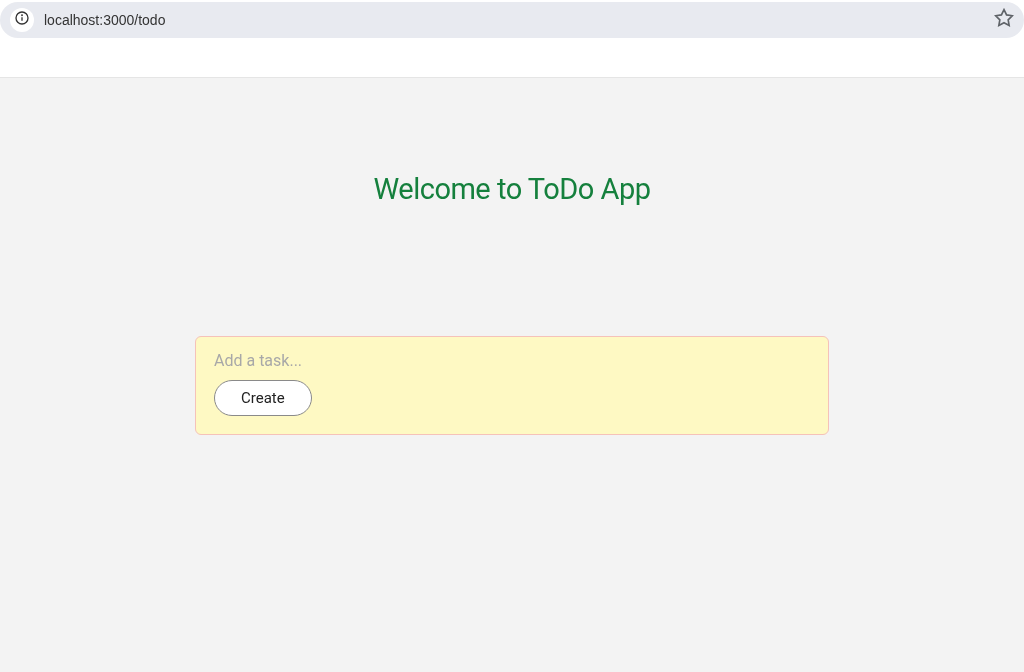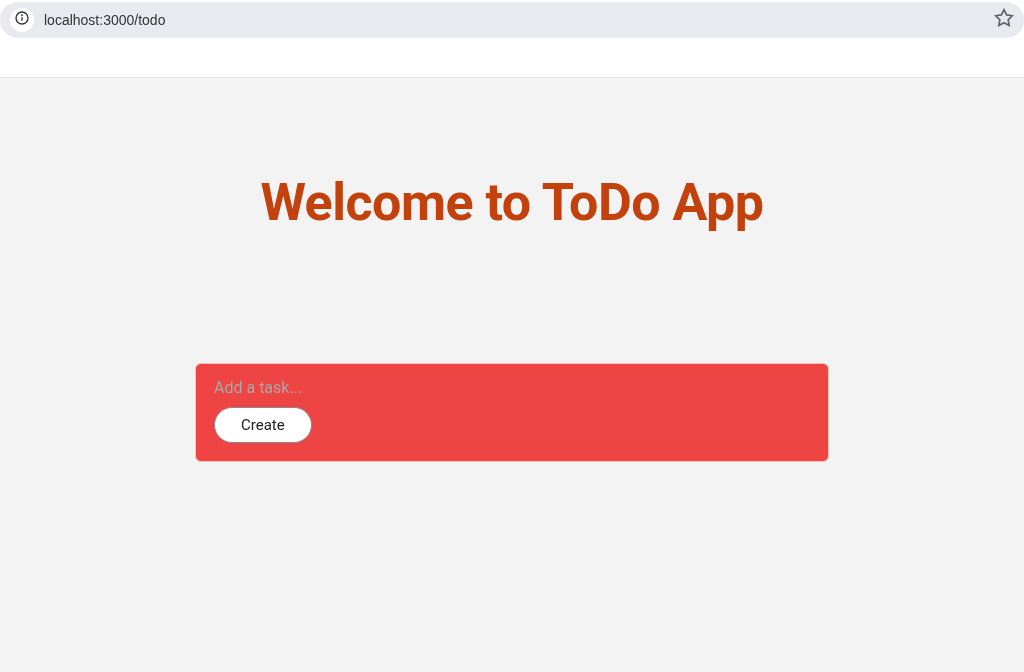--- a/index.html
+++ b/index.html
@@ -65,30 +65,30 @@
     .page-content {
       background: #f3f3f3;
       width: 100%;
       height: calc(672px - 36px - 4px - 38px);
       display: flex;
       flex-direction: column;
       align-items: center;
     }
     
     .page-title {
-      font-size: 52px;
-      font-weight: 700;
-      color: #c2410c;
+      font-size: 29px;
+      font-weight: 400;
+      color: #15803d;
       margin-top: 94px;
       letter-spacing: -0.5px;
     }
     
     .task-card {
       width: 634px;
-      background: #ef4444;
+      background: #fef9c3;
       border: 1px solid #f5c2b9;
       border-radius: 6px;
       margin-top: 130px;
       padding: 14px 18px 18px 18px;
       display: flex;
       flex-direction: column;
     }
     
     .task-input {
       width: 100%;

